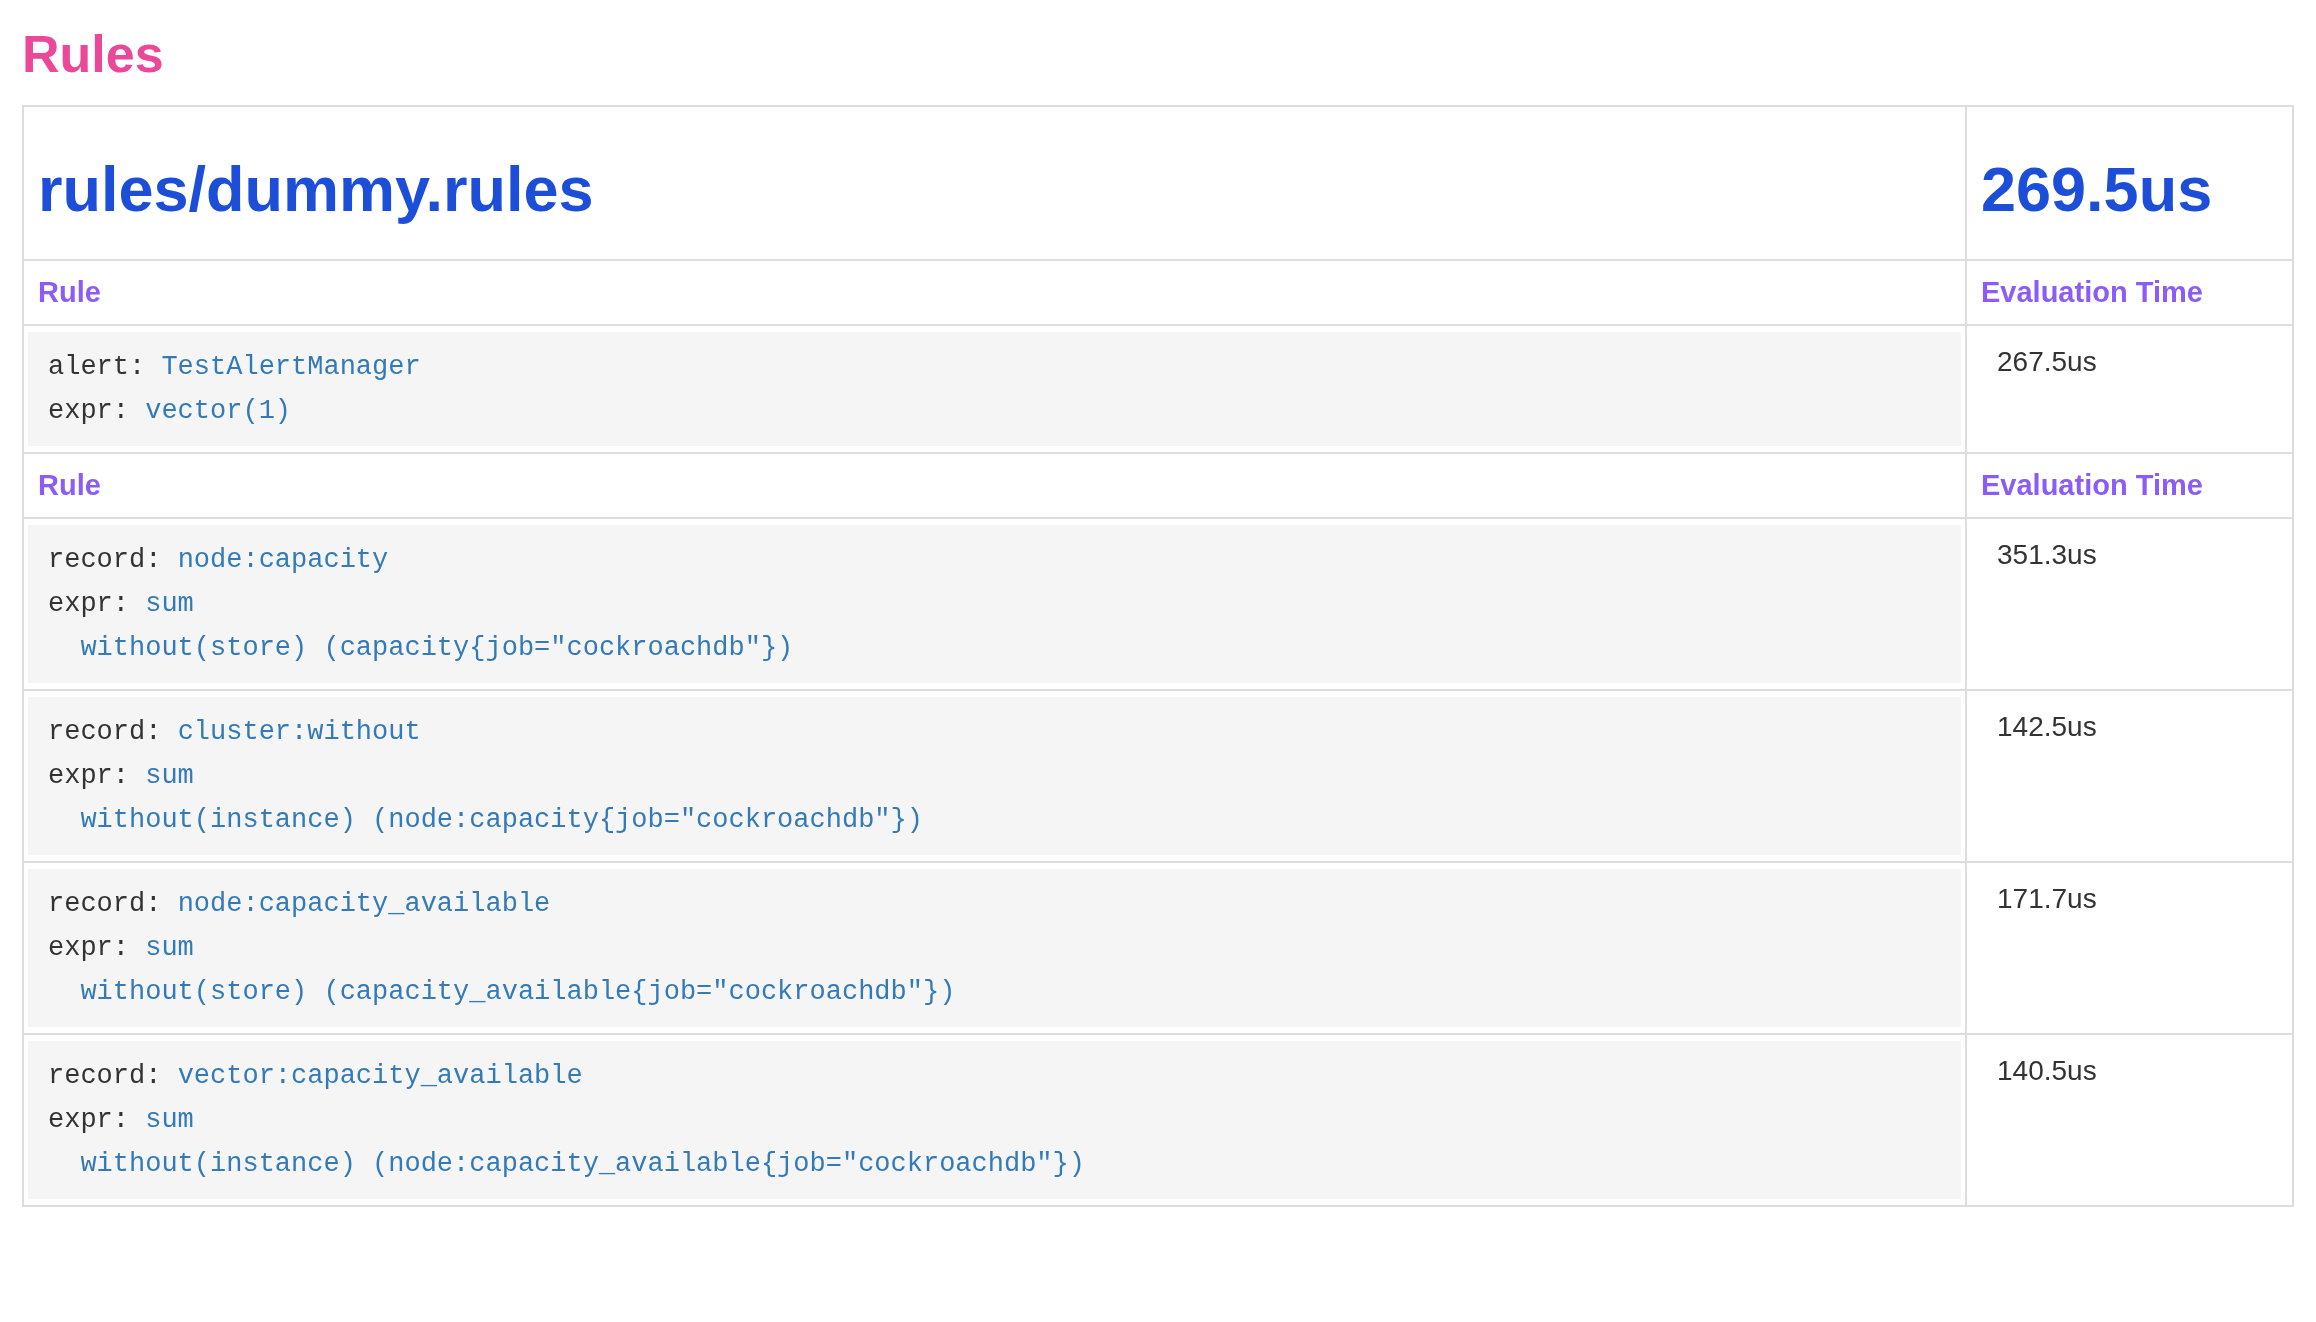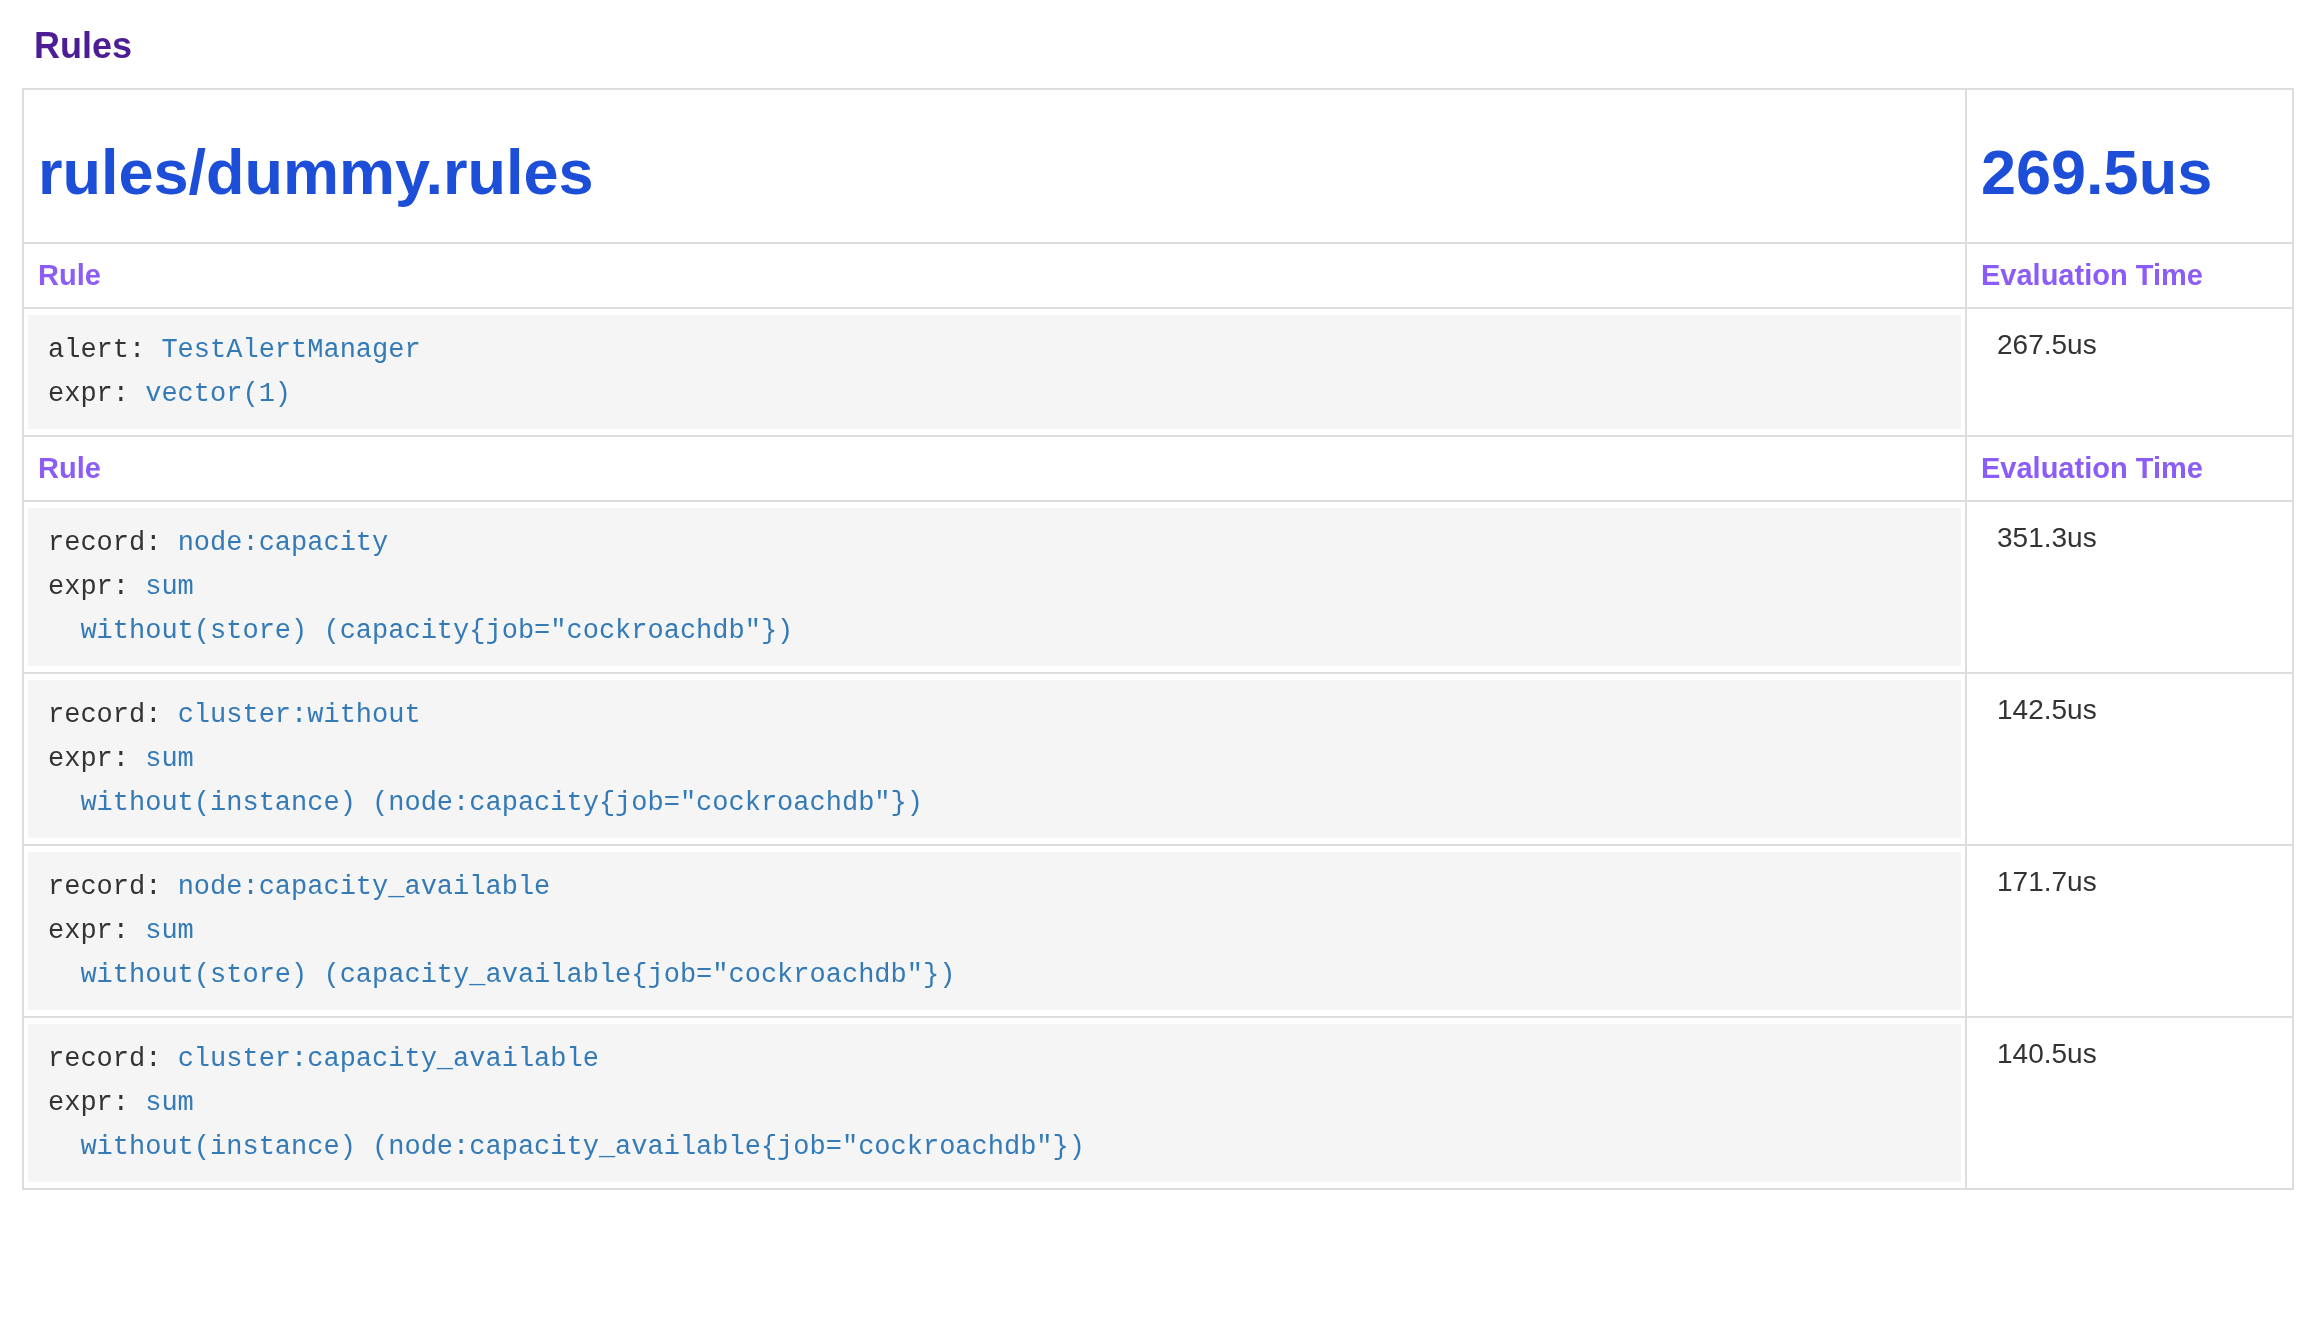--- a/index.html
+++ b/index.html
@@ -9,24 +9,24 @@
   }
   body {
     width: 2316px; height: 1322px;
     overflow: hidden;
     font-family: "Liberation Sans", sans-serif;
     color: #333333;
   }
   .page { padding: 0 22px; }
 
   h1.page-title {
-    font-size: 36px;
+    font-size: 52px;
     font-weight: 700;
-    color: #4c1d95;
-    margin: 26px 0 22px 12px;
+    color: #ec4899;
+    margin: 26px 0 22px 0;
     line-height: 1.1;
   }
 
   table.rules-table {
     border-collapse: collapse;
     table-layout: fixed;
     width: 2272px;
   }
   .col-eval { width: 327px; }
 
@@ -140,21 +140,21 @@
         <tr class="rule-row">
           <td class="rule-cell">
             <pre><span class="rule-keyword">record: </span><a class="rule-link" href="#">node:capacity_available</a><span class="rule-keyword">
 expr: </span><a class="rule-link" href="#">sum
   without(store) (capacity_available{job="cockroachdb"})</a></pre>
           </td>
           <td class="eval-cell">171.7us</td>
         </tr>
         <tr class="rule-row">
           <td class="rule-cell">
-            <pre><span class="rule-keyword">record: </span><a class="rule-link" href="#">cluster:capacity_available</a><span class="rule-keyword">
+            <pre><span class="rule-keyword">record: </span><a class="rule-link" href="#">vector:capacity_available</a><span class="rule-keyword">
 expr: </span><a class="rule-link" href="#">sum
   without(instance) (node:capacity_available{job="cockroachdb"})</a></pre>
           </td>
           <td class="eval-cell">140.5us</td>
         </tr>
       </tbody>
   </table>
 </div>
 
 </body></html>

